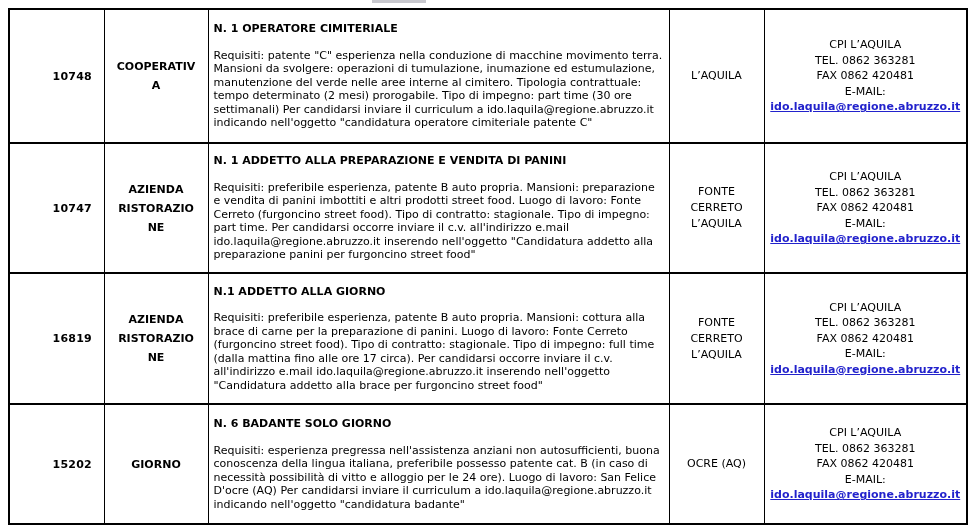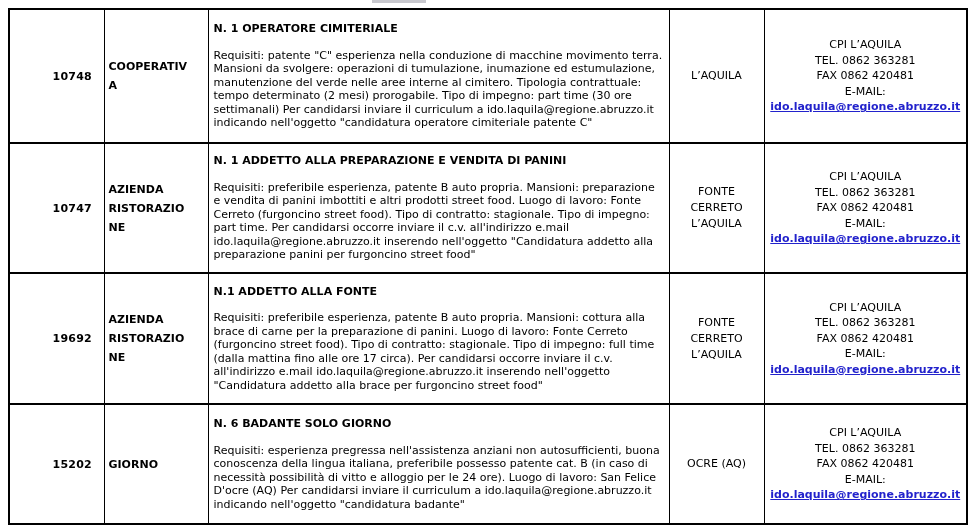--- a/index.html
+++ b/index.html
@@ -37,21 +37,21 @@
     overflow:hidden;
   }
   tr.r0{height:134px;}
   tr.r1{height:130px;}
   tr.r2{height:131px;}
   tr.r3{height:120px;}
   td.c-id{
     font-weight:bold;text-align:center;letter-spacing:.2px;padding-left:32px;
   }
   td.c-type{
-    font-weight:bold;text-align:left;
+    font-weight:bold;text-align:center;
     white-space:pre-line;
     line-height:19px;
     padding:0 4px;
   }
   td.c-desc{
     vertical-align:top;
     text-align:left;
     padding:2px 6px 2px 5px;
     line-height:13.5px;
     overflow-wrap:break-word;
@@ -123,26 +123,26 @@
         <td class="c-contact">
           <div>CPI L’AQUILA</div>
           <div>TEL. 0862 363281</div>
           <div>FAX 0862 420481</div>
           <div>E-MAIL:</div>
           <a class="email-link" href="#">ido.laquila@regione.abruzzo.it</a>
         </td>
       </tr>
 
       <tr class="r2">
-        <td class="c-id">19692</td>
+        <td class="c-id">16819</td>
         <td class="c-type">AZIENDA
 RISTORAZIO
 NE</td>
         <td class="c-desc">
-          <div class="job-title">N.1 ADDETTO ALLA FONTE</div>
+          <div class="job-title">N.1 ADDETTO ALLA GIORNO</div>
           <div class="job-body">Requisiti: preferibile esperienza, patente B auto propria. Mansioni: cottura alla brace di carne per la preparazione di panini. Luogo di lavoro: Fonte Cerreto (furgoncino street food). Tipo di contratto: stagionale. Tipo di impegno: full time (dalla mattina fino alle ore 17 circa). Per candidarsi occorre inviare il c.v. all'indirizzo e.mail ido.laquila@regione.abruzzo.it inserendo nell'oggetto "Candidatura addetto alla brace per furgoncino street food"</div>
         </td>
         <td class="c-loc">FONTE CERRETO L’AQUILA</td>
         <td class="c-contact">
           <div>CPI L’AQUILA</div>
           <div>TEL. 0862 363281</div>
           <div>FAX 0862 420481</div>
           <div>E-MAIL:</div>
           <a class="email-link" href="#">ido.laquila@regione.abruzzo.it</a>
         </td>

